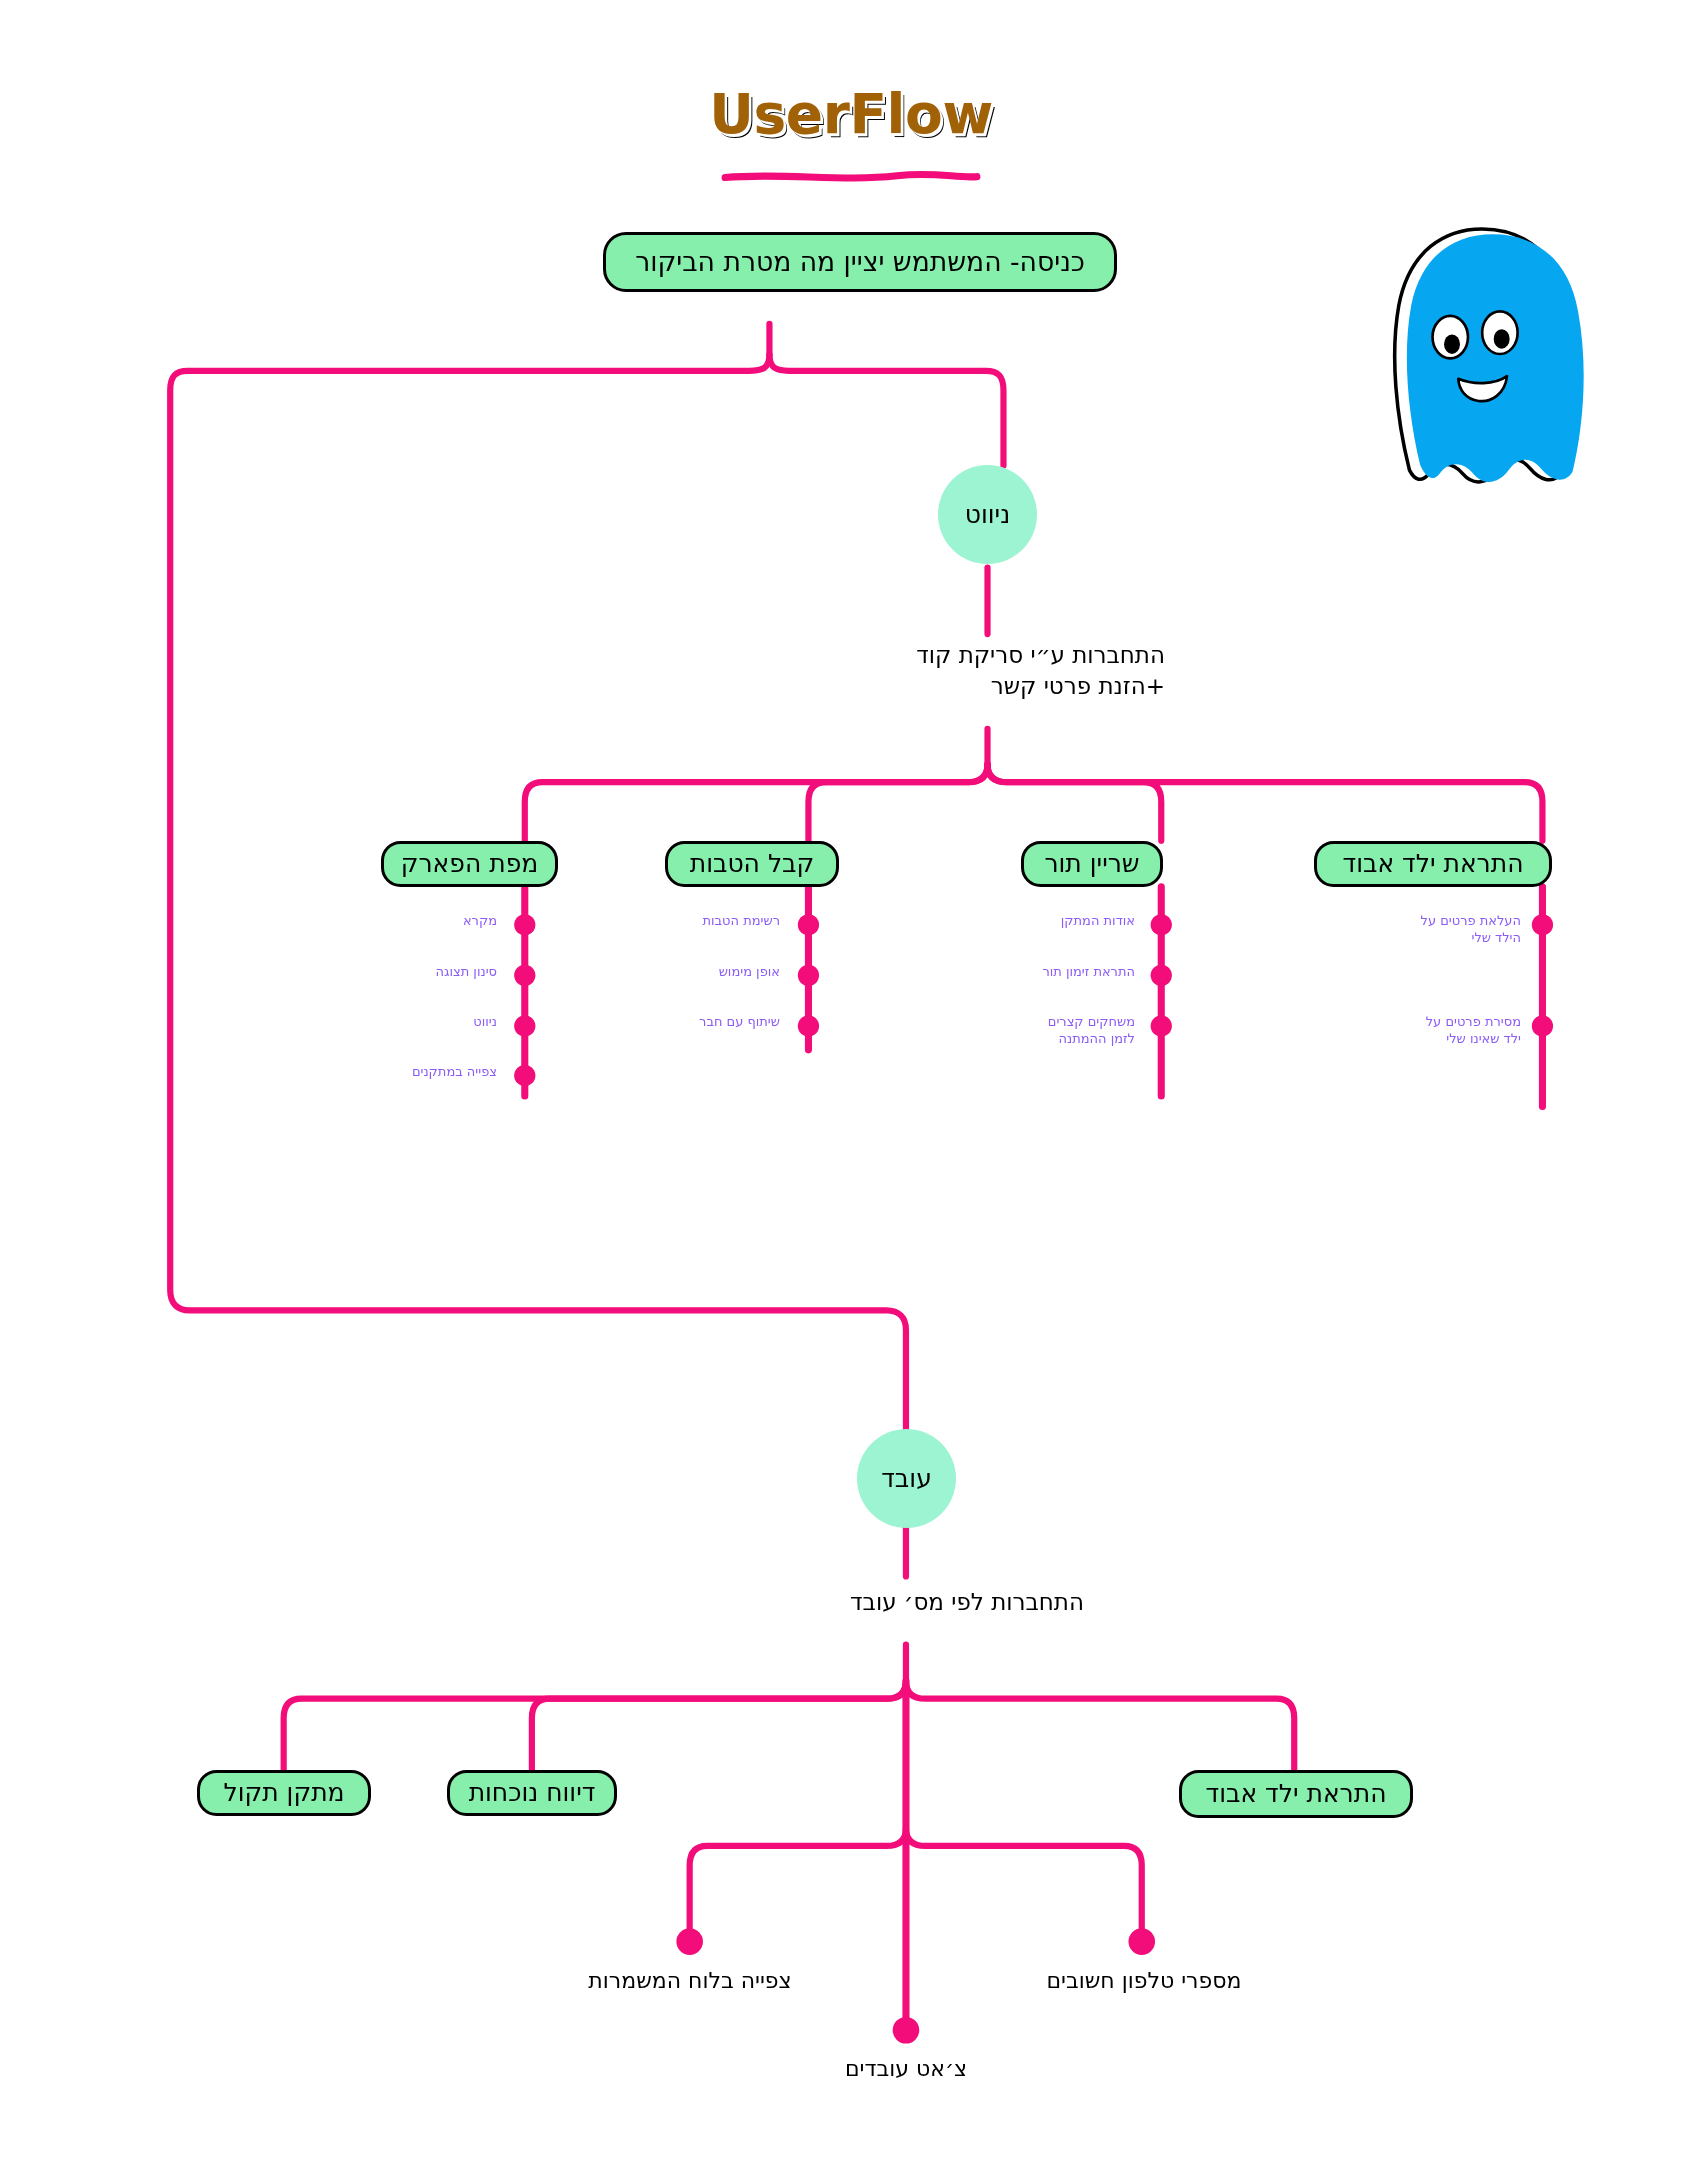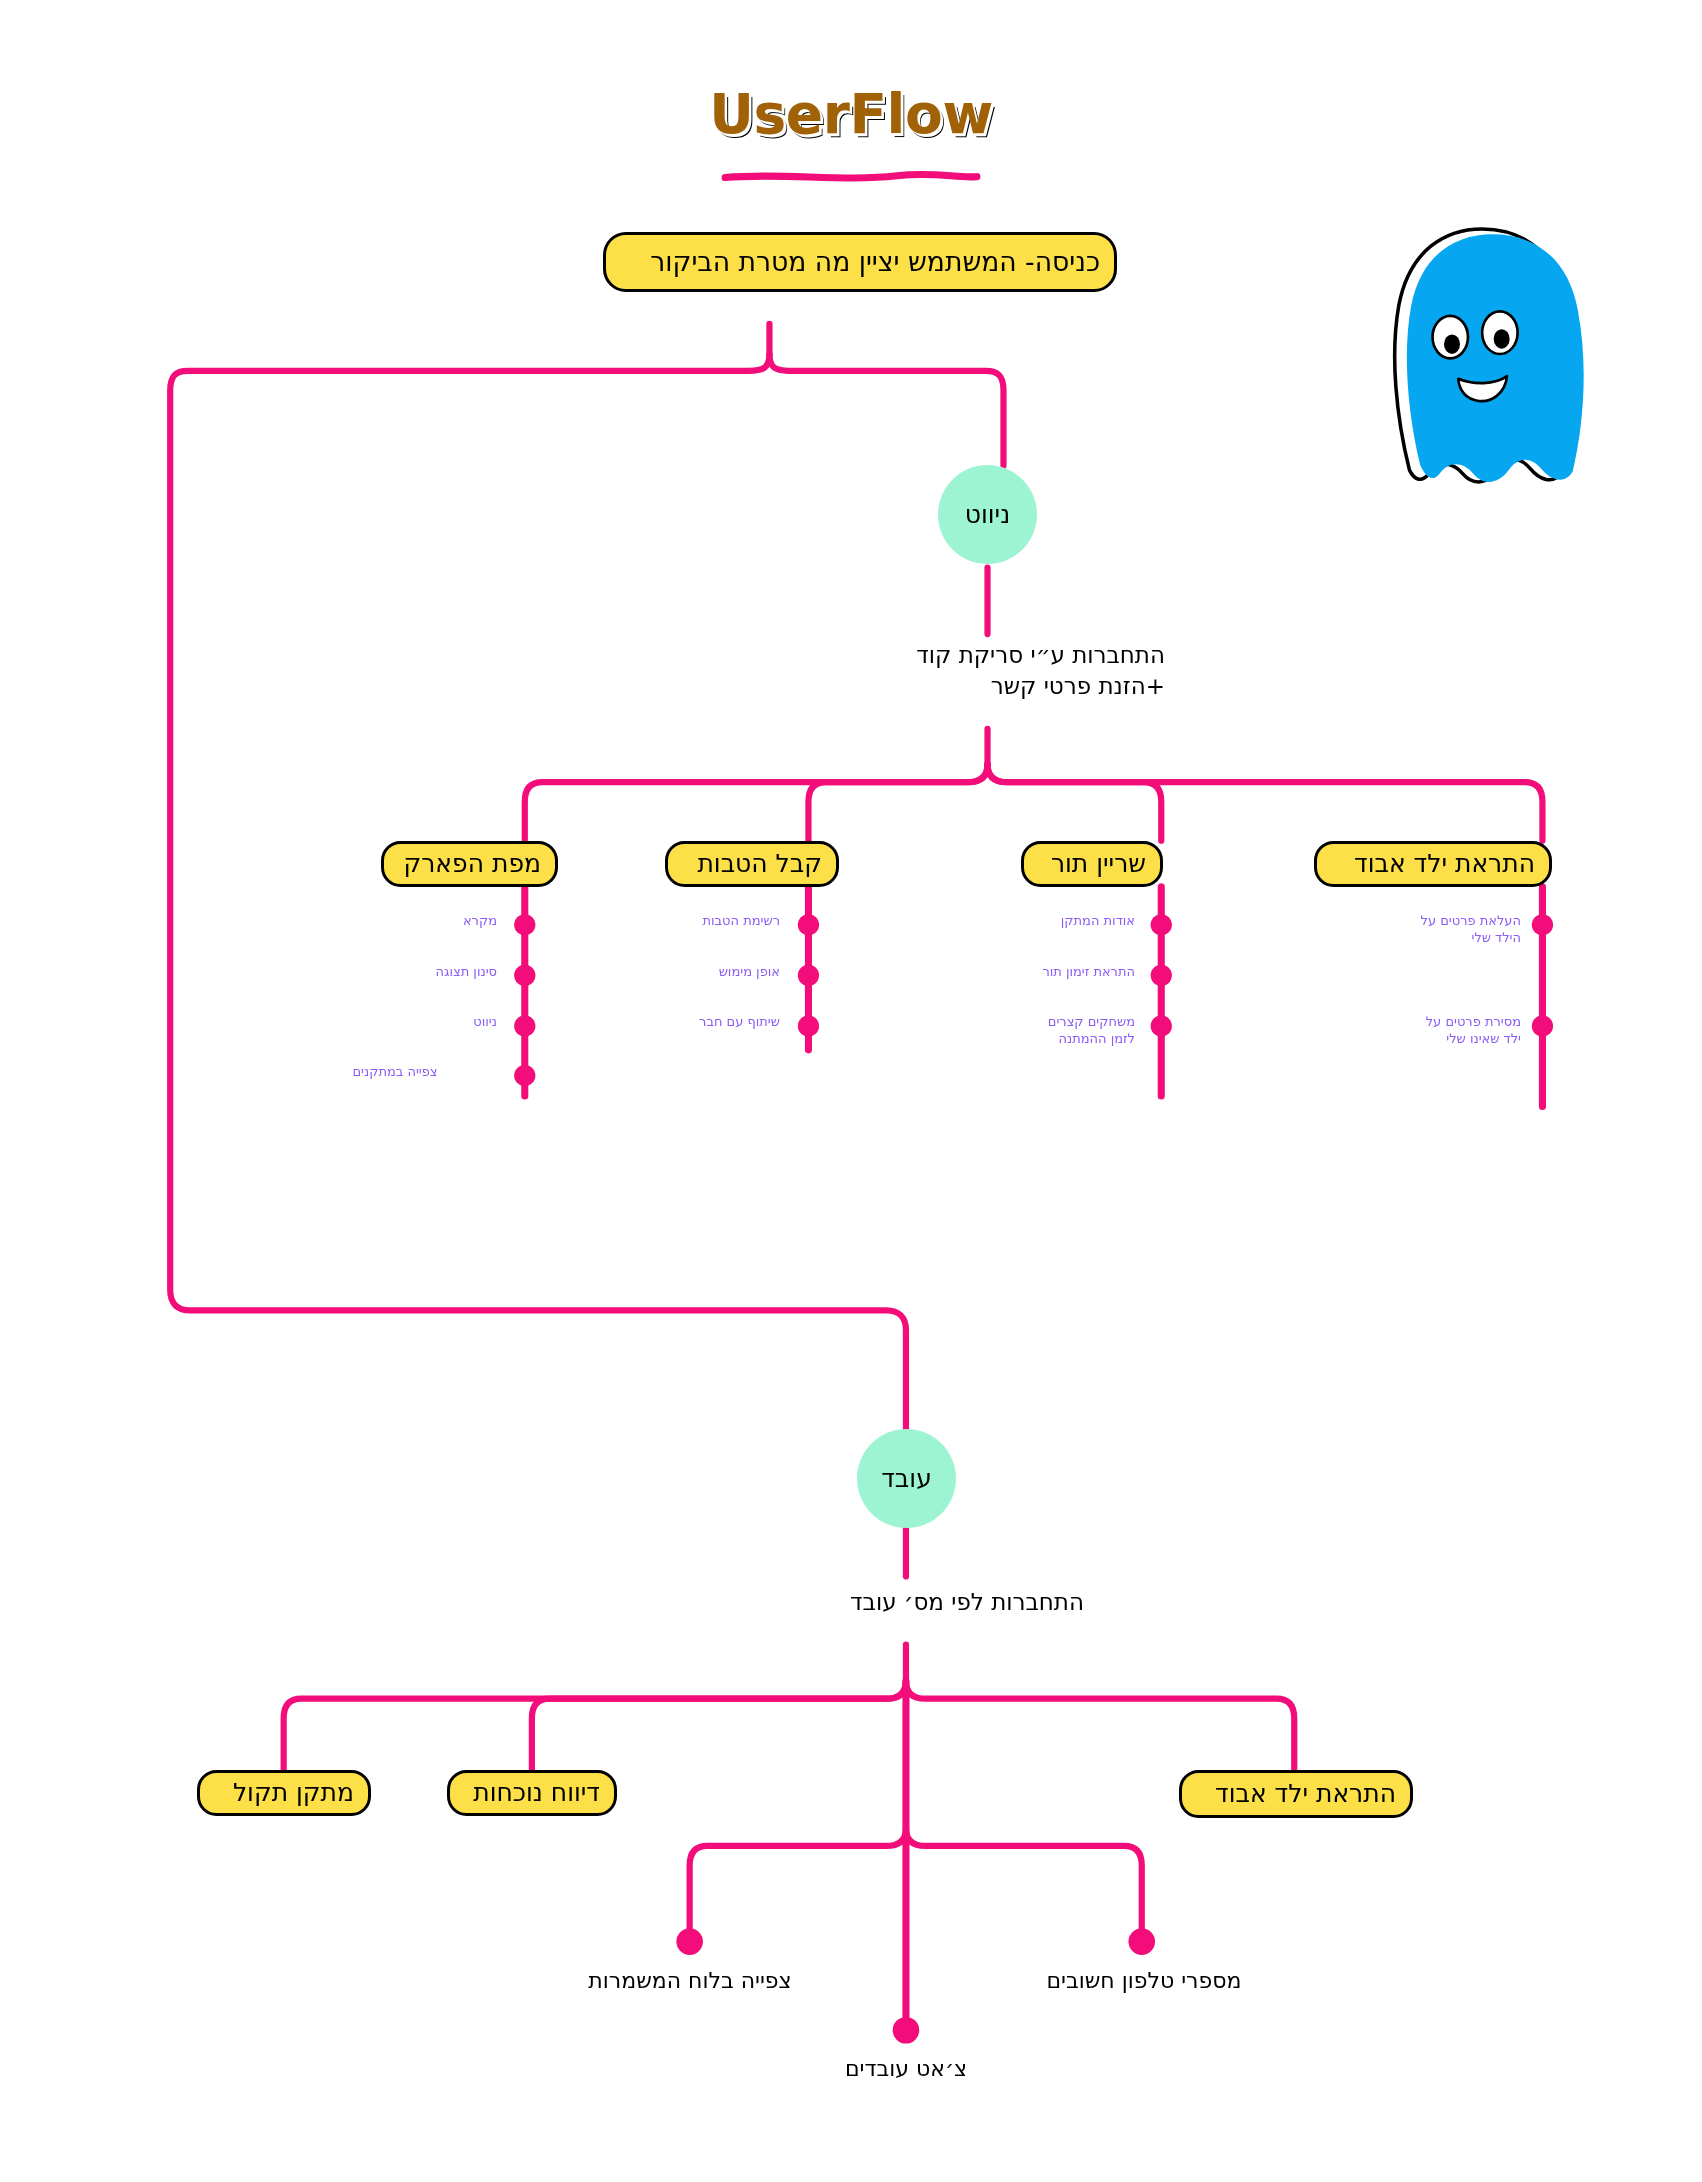--- a/index.html
+++ b/index.html
@@ -35,24 +35,24 @@
     text-shadow: 2.7px 2.7px 0 #ffffff, 3.5px 3.5px 0 #000000;
     font-family: "DejaVu Sans", "Liberation Sans", sans-serif;
   }
 
   
   .nodebox {
     position: absolute;
     box-sizing: border-box;
     border: 3.5px solid #000000;
     border-radius: 19.5px;
-    background: #fde047;
+    background: #86efac;
     display: flex;
     align-items: center;
-    justify-content: flex-start;
+    justify-content: center;
     direction: rtl;
     color: #000000;
     font-size: 25px;
     line-height: 1.1;
     padding: 0 14px;
     white-space: nowrap;
   }
   .nodebox.entry { font-size: 26.6px; border-radius: 23px; }
 
   
@@ -205,21 +205,21 @@
 <div class="nodebox" style="left:1021px; top:841px; width:142px; height:46px;">
   <span>שריין תור</span>
 </div>
 <div class="nodebox" style="left:1314px; top:841px; width:238px; height:46px;">
   <span>התראת ילד אבוד</span>
 </div>
 
 <div class="listitem" style="left:293px; top:913px; width:204px;">מקרא</div>
 <div class="listitem" style="left:293px; top:964px; width:204px;">סינון תצוגה</div>
 <div class="listitem" style="left:293px; top:1014px; width:204px;">ניווט</div>
-<div class="listitem" style="left:293px; top:1064px; width:204px;text-align:center;">צפייה במתקנים</div>
+<div class="listitem" style="left:293px; top:1064px; width:204px;">צפייה במתקנים</div>
 
 <div class="listitem" style="left:585px; top:913px; width:195px;">רשימת הטבות</div>
 <div class="listitem" style="left:585px; top:964px; width:195px;">אופן מימוש</div>
 <div class="listitem" style="left:585px; top:1014px; width:195px;">שיתוף עם חבר</div>
 
 <div class="listitem" style="left:940px; top:913px; width:195px;">אודות המתקן</div>
 <div class="listitem" style="left:940px; top:964px; width:195px;">התראת זימון תור</div>
 <div class="listitem" style="left:940px; top:1014px; width:195px;">משחקים קצרים
 לזמן ההמתנה</div>
 

